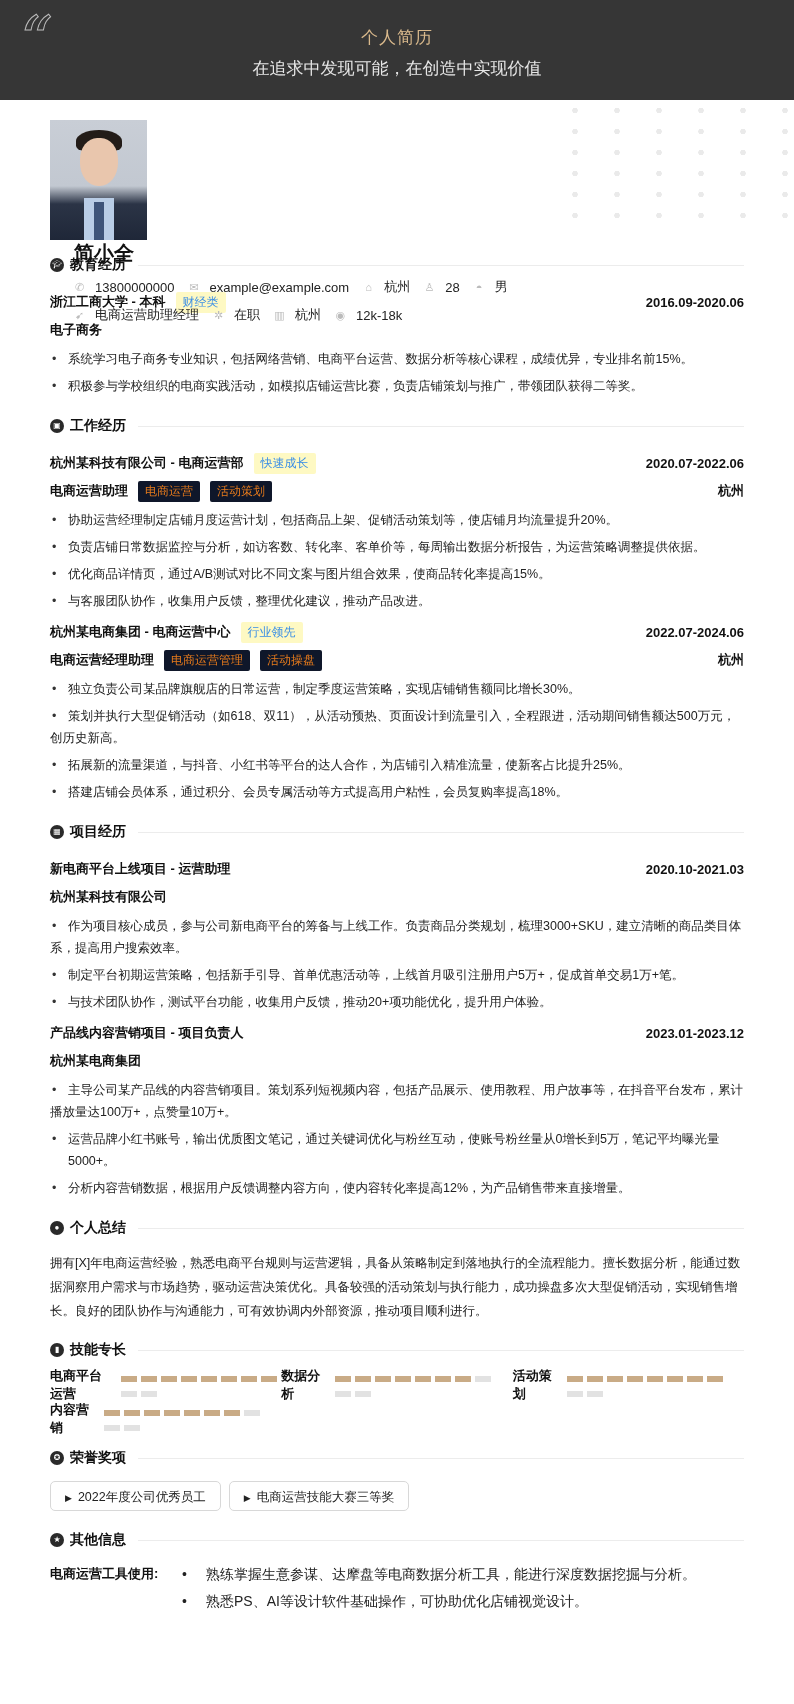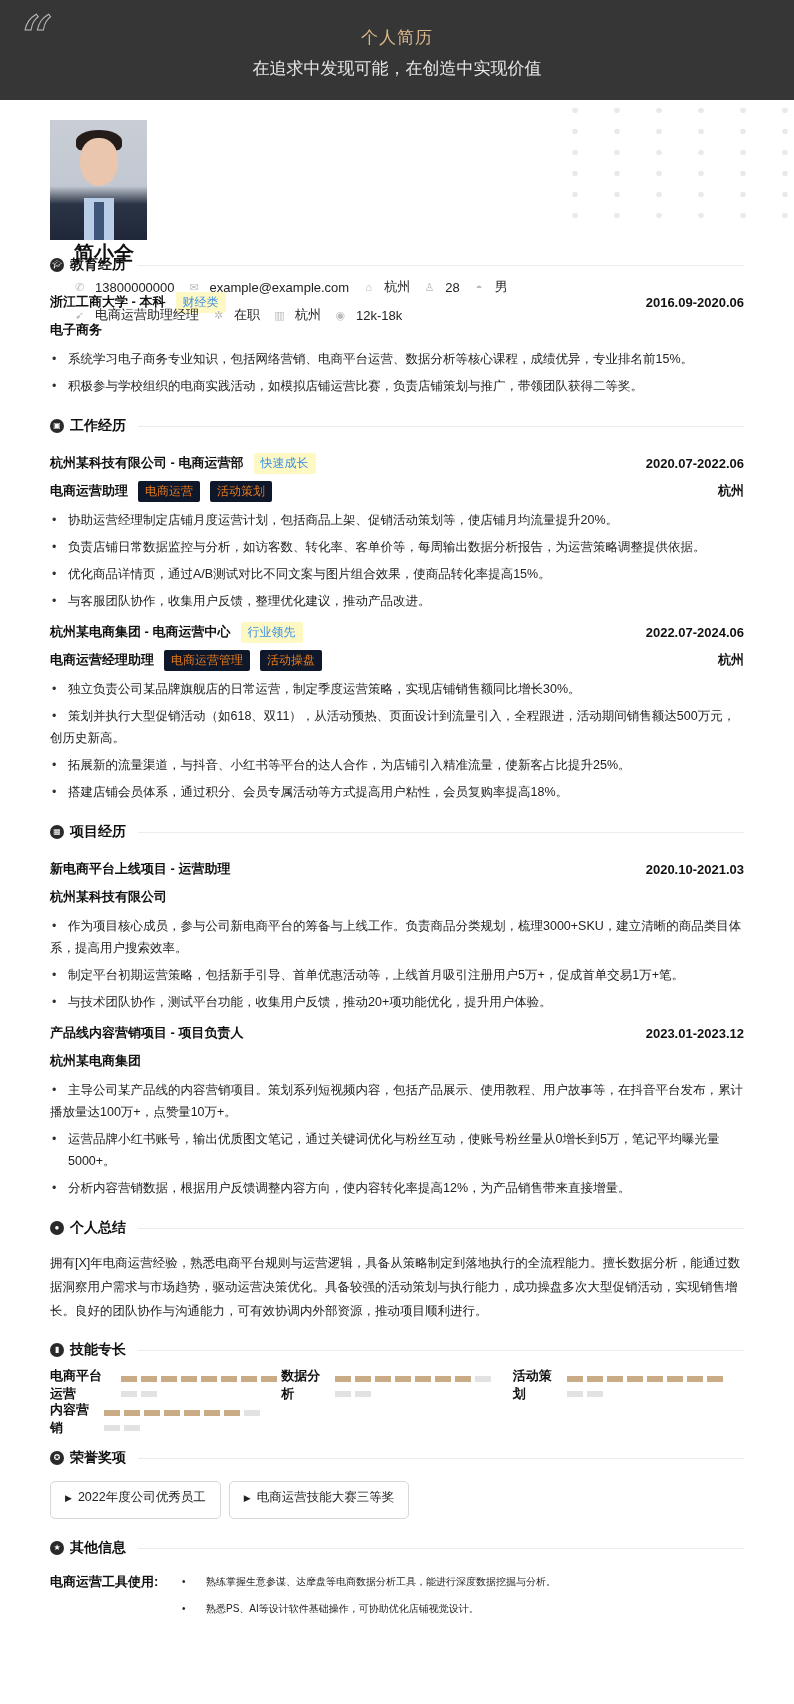--- a/index.html
+++ b/index.html
@@ -38,26 +38,26 @@
   ul.bullets li::before { content: "•"; position: absolute; left: 2px; top: 0; color: #333; }
   ul.bullets li.wrap { padding-left: 0; text-indent: 18px; }
   ul.bullets li.wrap::before { left: 2px; text-indent: 0; }
   .summary { font-size: 12.5px; line-height: 24px; color: #222; }
   .skills { display: grid; grid-template-columns: 1fr 1fr 1fr; row-gap: 10px; }
   .skill { display: flex; align-items: center; height: 24px; }
   .skill-name { font-size: 13px; font-weight: bold; color: #111; margin-right: 8px; }
   .bar { width: 16px; height: 6px; margin-right: 4px; background: #e2e2e2; display: inline-block; }
   .bar.on { background: #c9ab86; }
   .awards { display: flex; gap: 8px; }
-  .award { border: 1px solid #d8d8d8; border-radius: 5px; padding: 0 14px; height: 38px; line-height: 30px; font-size: 12.5px; color: #222; background: #fff; }
+  .award { border: 1px solid #d8d8d8; border-radius: 5px; padding: 0 14px; height: 30px; line-height: 30px; font-size: 12.5px; color: #222; background: #fff; }
   .award .tri { font-size: 9px; margin-right: 6px; }
   .other { display: flex; gap: 24px; }
   .other-label { font-size: 13px; font-weight: bold; color: #111; white-space: nowrap; width: 108px; line-height: 22px; }
   .other-list { list-style: none; }
-  .other-list li { position: relative; padding-left: 24px; font-size: 10px; line-height: 22px; margin-bottom: 5px; }
+  .other-list li { position: relative; padding-left: 24px; font-size: 14px; line-height: 22px; margin-bottom: 5px; }
   .other-list li::before { content: "•"; position: absolute; left: 0; }
 </style>
 </head>
 <body>
 
 <div class="header">
   <div class="quote">“</div>
   <div class="title">个人简历</div>
   <div class="subtitle">在追求中发现可能，在创造中实现价值</div>
 </div>

